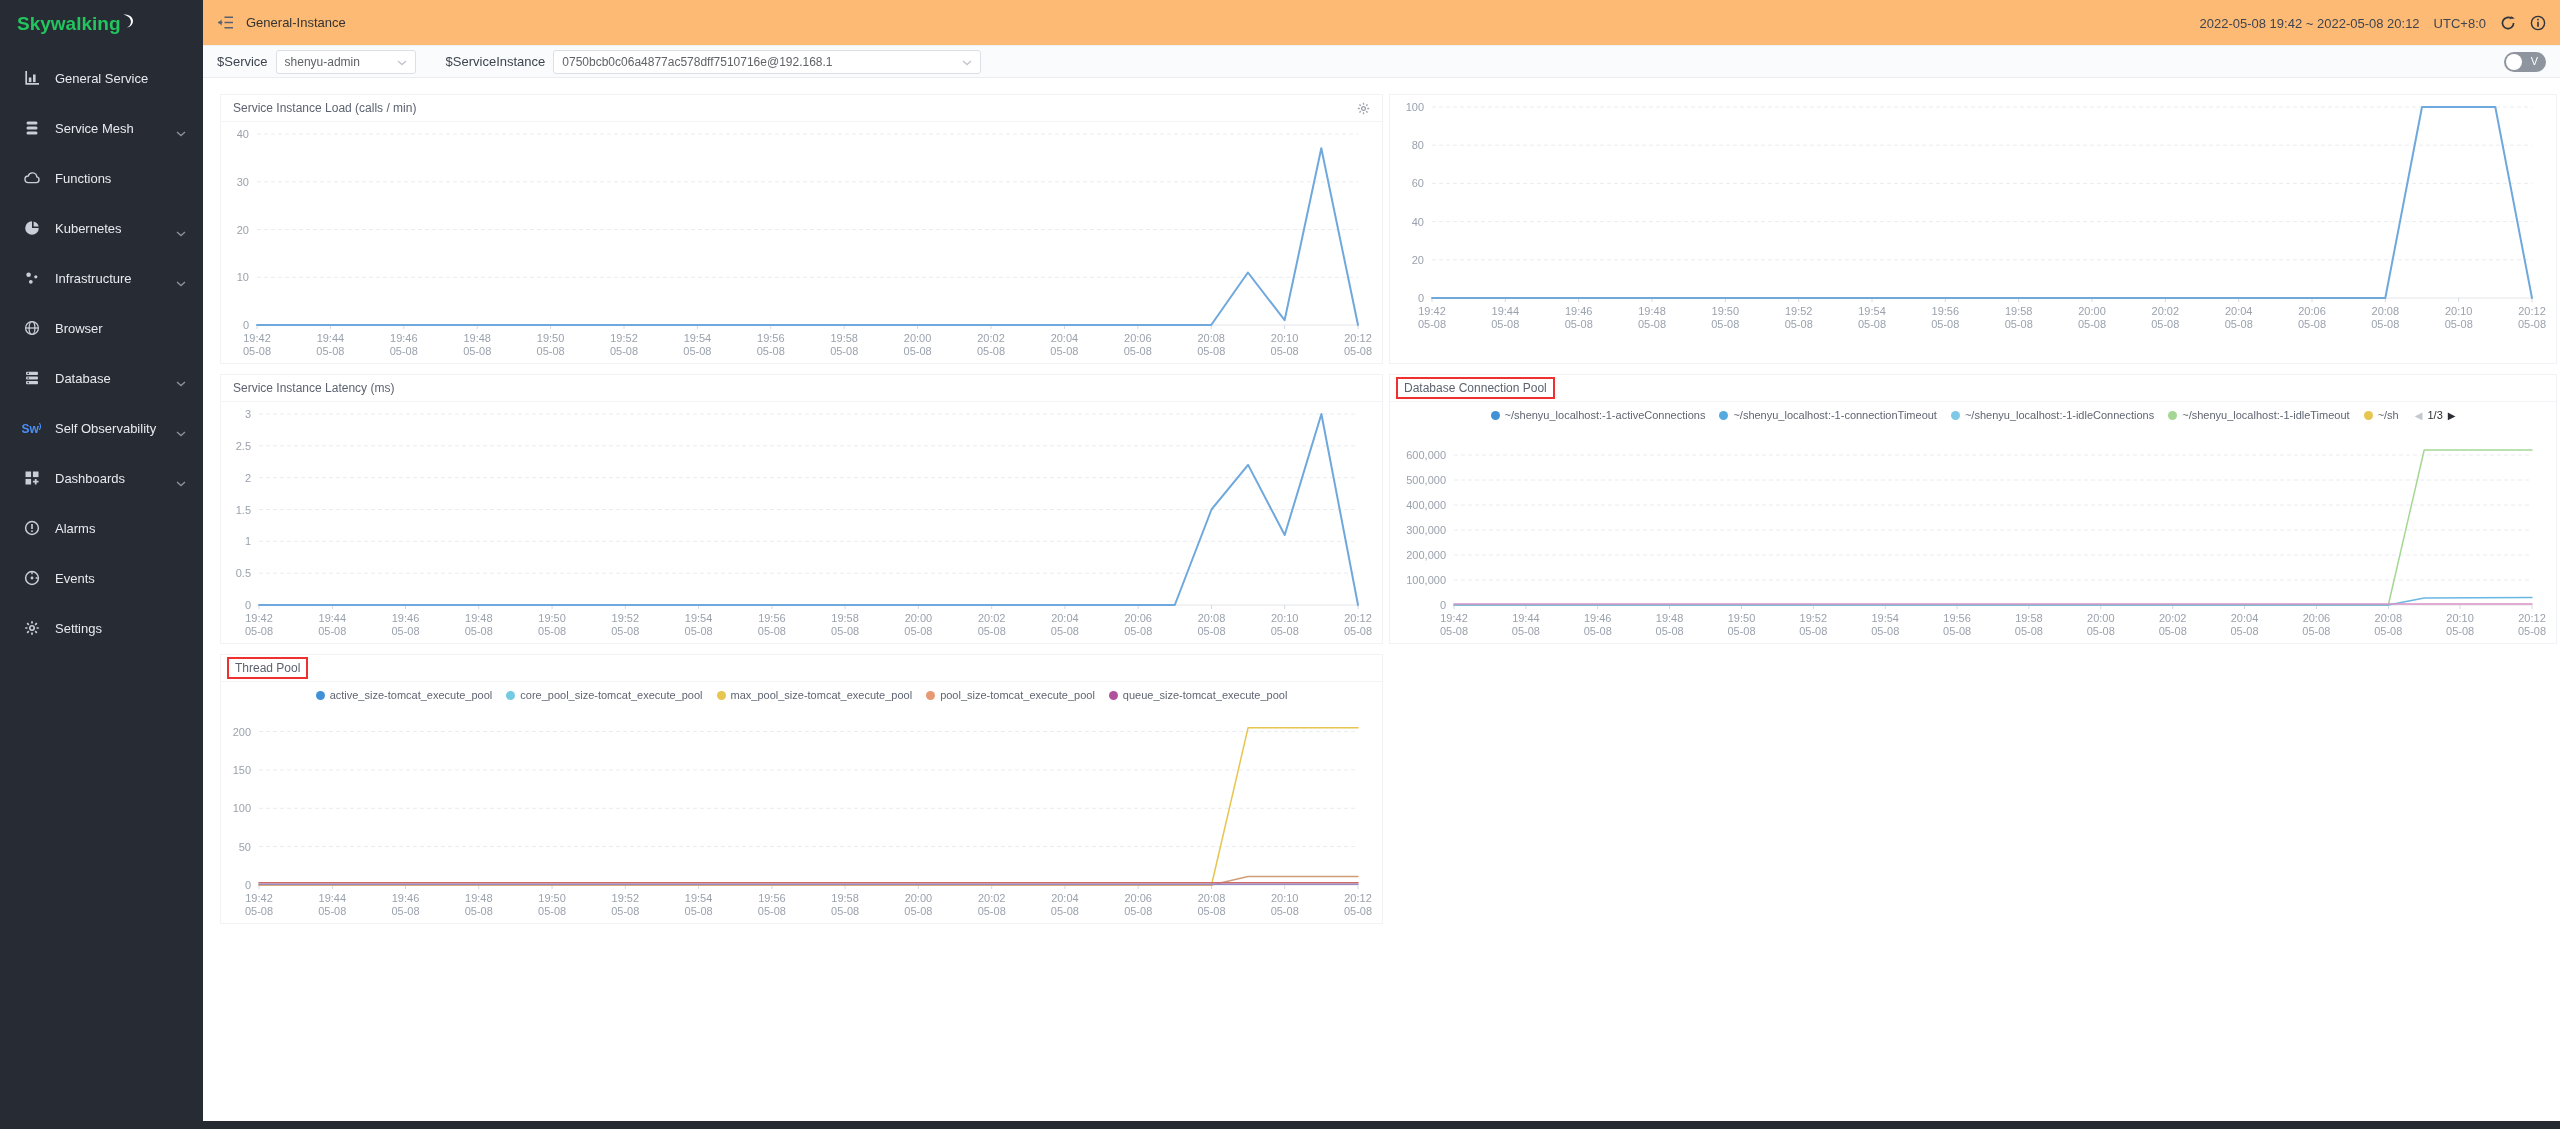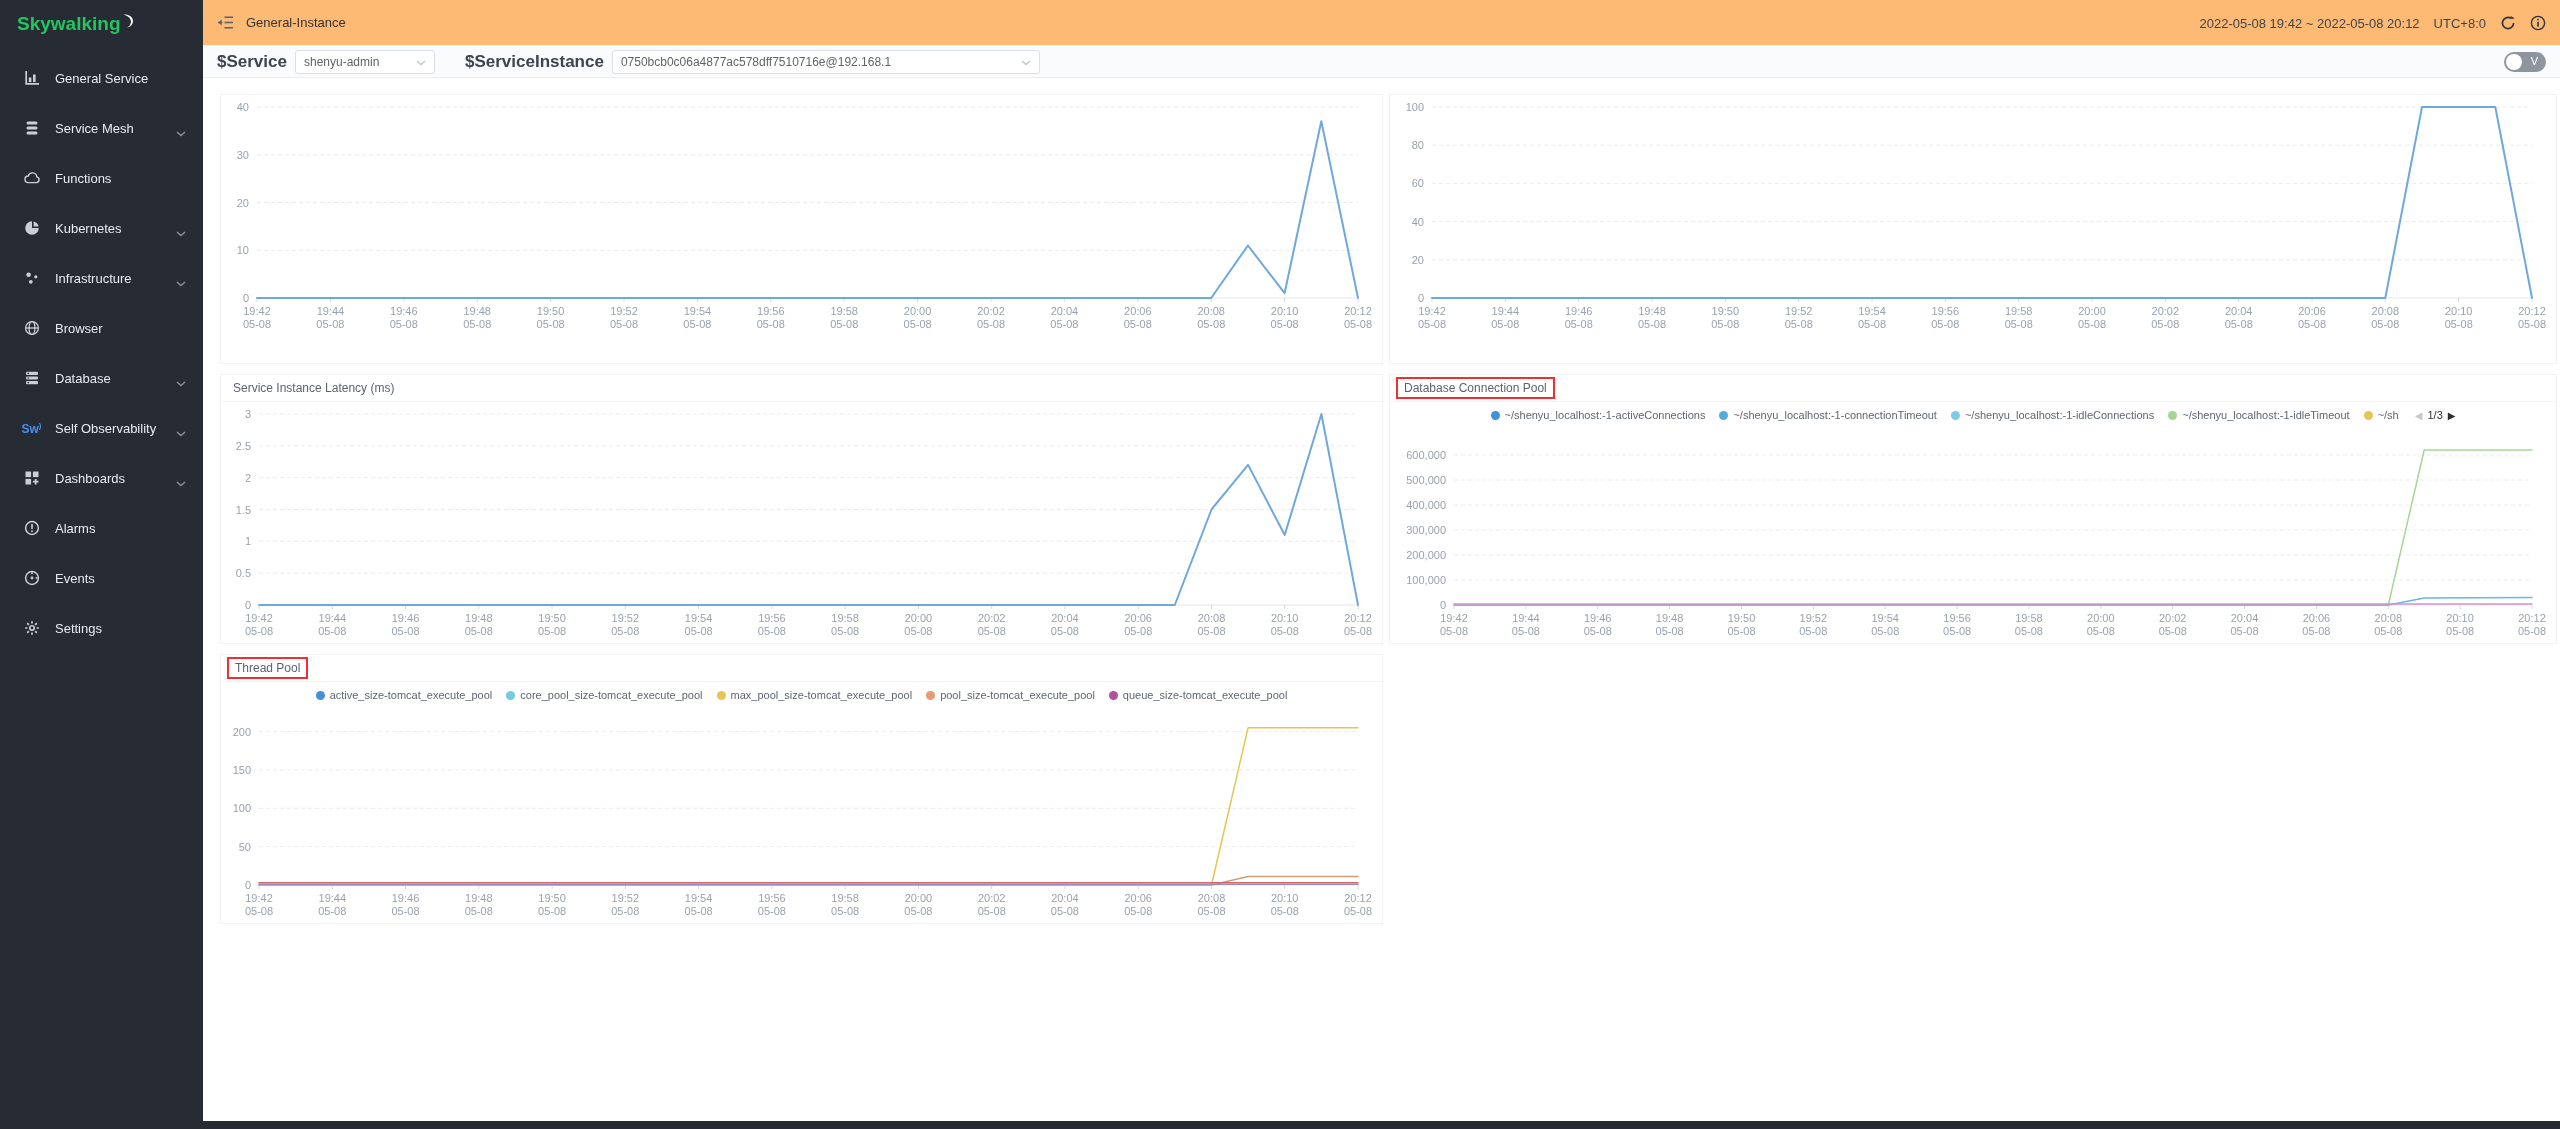--- a/index.html
+++ b/index.html
@@ -17,21 +17,21 @@
 
   
   .main { flex:1; display:flex; flex-direction:column; background:#fff; min-width:0; }
   .topbar { height:45px; display:flex; align-items:center; padding:0 14px; background:#fdba74; }
   .collapse-btn { display:inline-flex; cursor:pointer; }
   .page-title { font-size:13px; color:#333; margin-left:12px; }
   .top-right { margin-left:auto; display:flex; align-items:flex-end; gap:14px; font-size:13px; color:#3f4450; }
   .top-icon { display:inline-flex; cursor:pointer; }
 
   .filterbar { height:33px; background:#fafbfc; border-top:1px solid #f0f1f3; border-bottom:1px solid #ebedf0; display:flex; align-items:center; padding:0 14px; gap:8px; }
-  .flabel { font-size:17px; font-weight:bold; color:#3d444f; }
+  .flabel { font-size:13px; font-weight:normal; color:#3d444f; }
   .select { height:24px; background:#fff; border:1px solid #dcdfe6; border-radius:3px; display:flex; align-items:center; padding:0 8px; font-size:12px; color:#606266; cursor:pointer; gap:22px; }
   .sel-val { overflow:hidden; white-space:nowrap; flex:1; }
   .sel-service { width:140px; }
   .sel-instance { width:428px; margin-right:0; }
   .gap14 { width:14px; }
   .toggle { margin-left:auto; width:42px; height:20px; border-radius:10px; background:#8f959e; position:relative; cursor:pointer; }
   .knob { position:absolute; left:2px; top:2px; width:16px; height:16px; border-radius:50%; background:#fff; }
   .tlabel { position:absolute; right:8px; top:3px; color:#fff; font-size:11px; }
 
   .tabs { display:flex; margin:10px 0 0 19px; }
@@ -257,20 +257,29 @@
       <div class="toggle">
         <span class="knob"></span>
         <span class="tlabel">V</span>
       </div>
     </div>
 
 
     <div class="charts">
       <div class="crow">
         <div class="card w-left">
+          <div class="card-head">
+            <span class="card-title">Service Instance Load (calls / min)</span>
+            <span class="widget-icon">
+              <svg width="13" height="13" viewBox="0 0 16 16">
+                  <circle cx="8" cy="8" r="2.3" fill="none" stroke="#9aa0aa" stroke-width="1.6"></circle>
+                  <path d="M8 1v2.4M8 12.6V15M1 8h2.4M12.6 8H15M3 3l1.7 1.7M11.3 11.3 13 13M13 3l-1.7 1.7M4.7 11.3 3 13" stroke="#9aa0aa" stroke-width="1.6"></path>
+                </svg>
+            </span>
+          </div>
           <div class="plot"><svg width="1161" height="241" font-family="Liberation Sans, sans-serif">
                 <line x1="36" y1="12.0" x2="1137" y2="12.0" stroke="#eaecf0" stroke-dasharray="4 3"></line>
                 <text x="28" y="16" text-anchor="end" font-size="11" fill="#9aa2ad">40</text>
                 <line x1="36" y1="59.8" x2="1137" y2="59.8" stroke="#eaecf0" stroke-dasharray="4 3"></line>
                 <text x="28" y="63.8" text-anchor="end" font-size="11" fill="#9aa2ad">30</text>
                 <line x1="36" y1="107.5" x2="1137" y2="107.5" stroke="#eaecf0" stroke-dasharray="4 3"></line>
                 <text x="28" y="111.5" text-anchor="end" font-size="11" fill="#9aa2ad">20</text>
                 <line x1="36" y1="155.3" x2="1137" y2="155.3" stroke="#eaecf0" stroke-dasharray="4 3"></line>
                 <text x="28" y="159.3" text-anchor="end" font-size="11" fill="#9aa2ad">10</text>
                 <line x1="36" y1="203.0" x2="1137" y2="203.0" stroke="#e2e5e9"></line>

